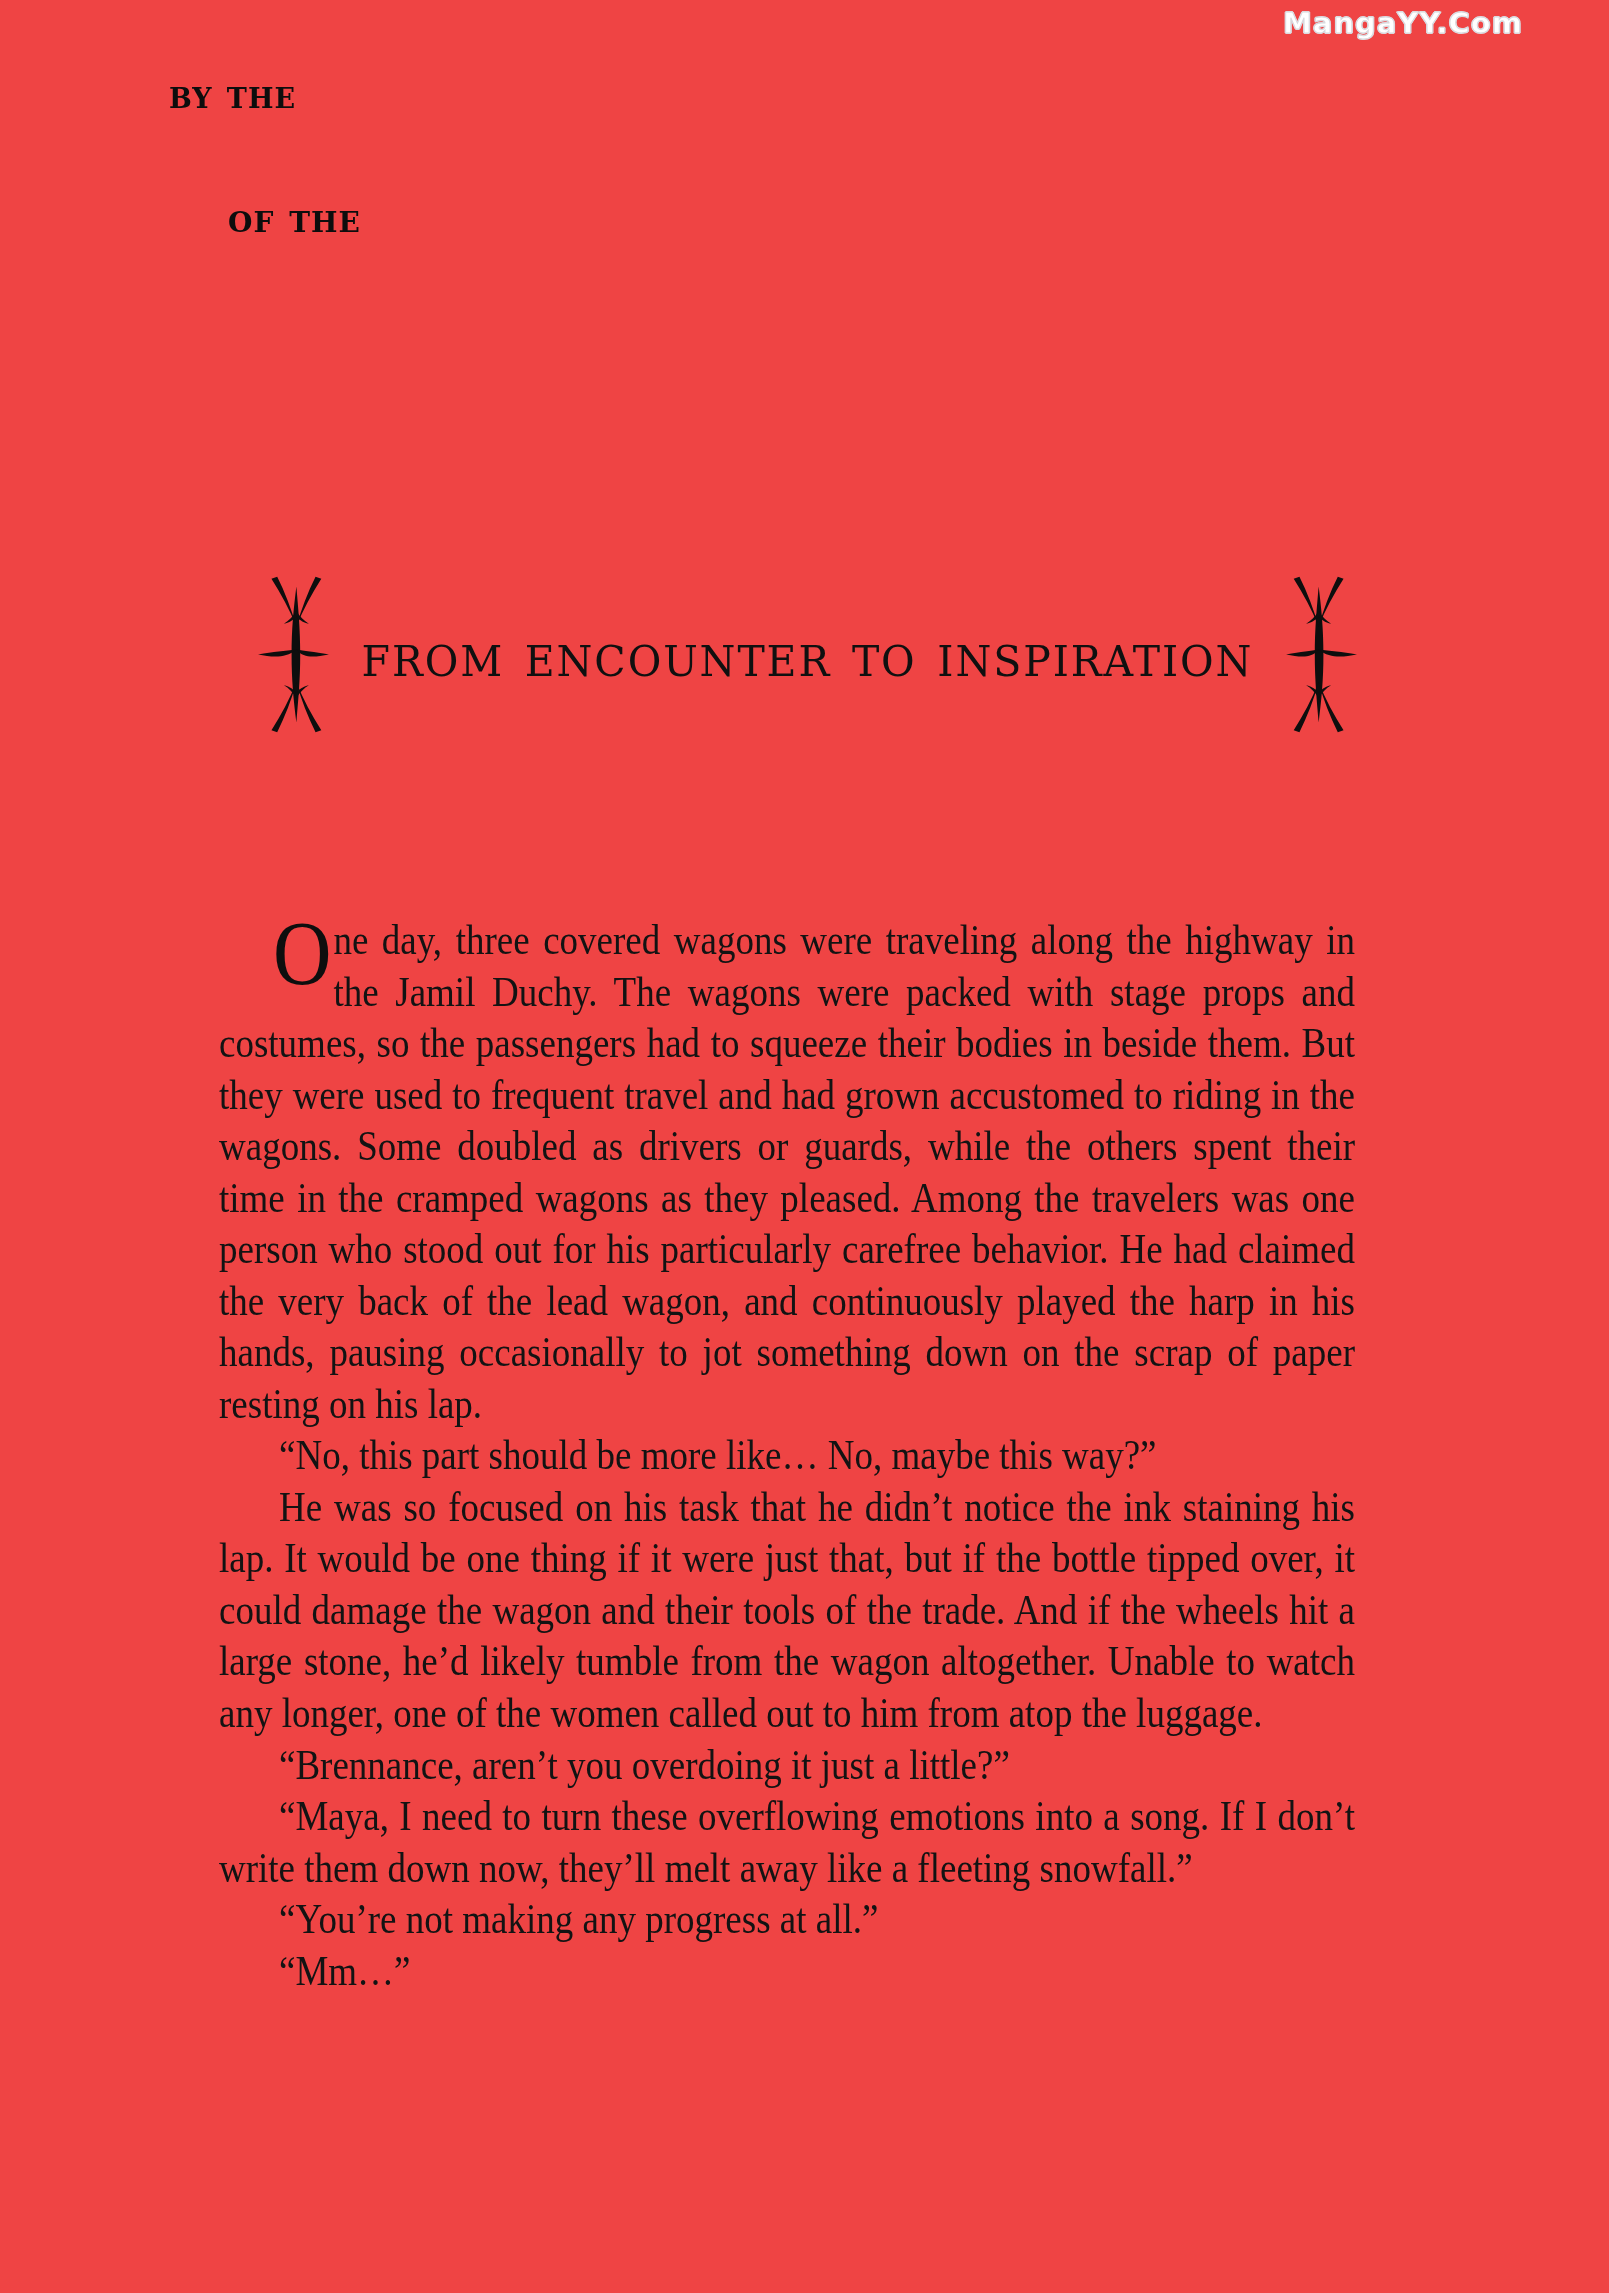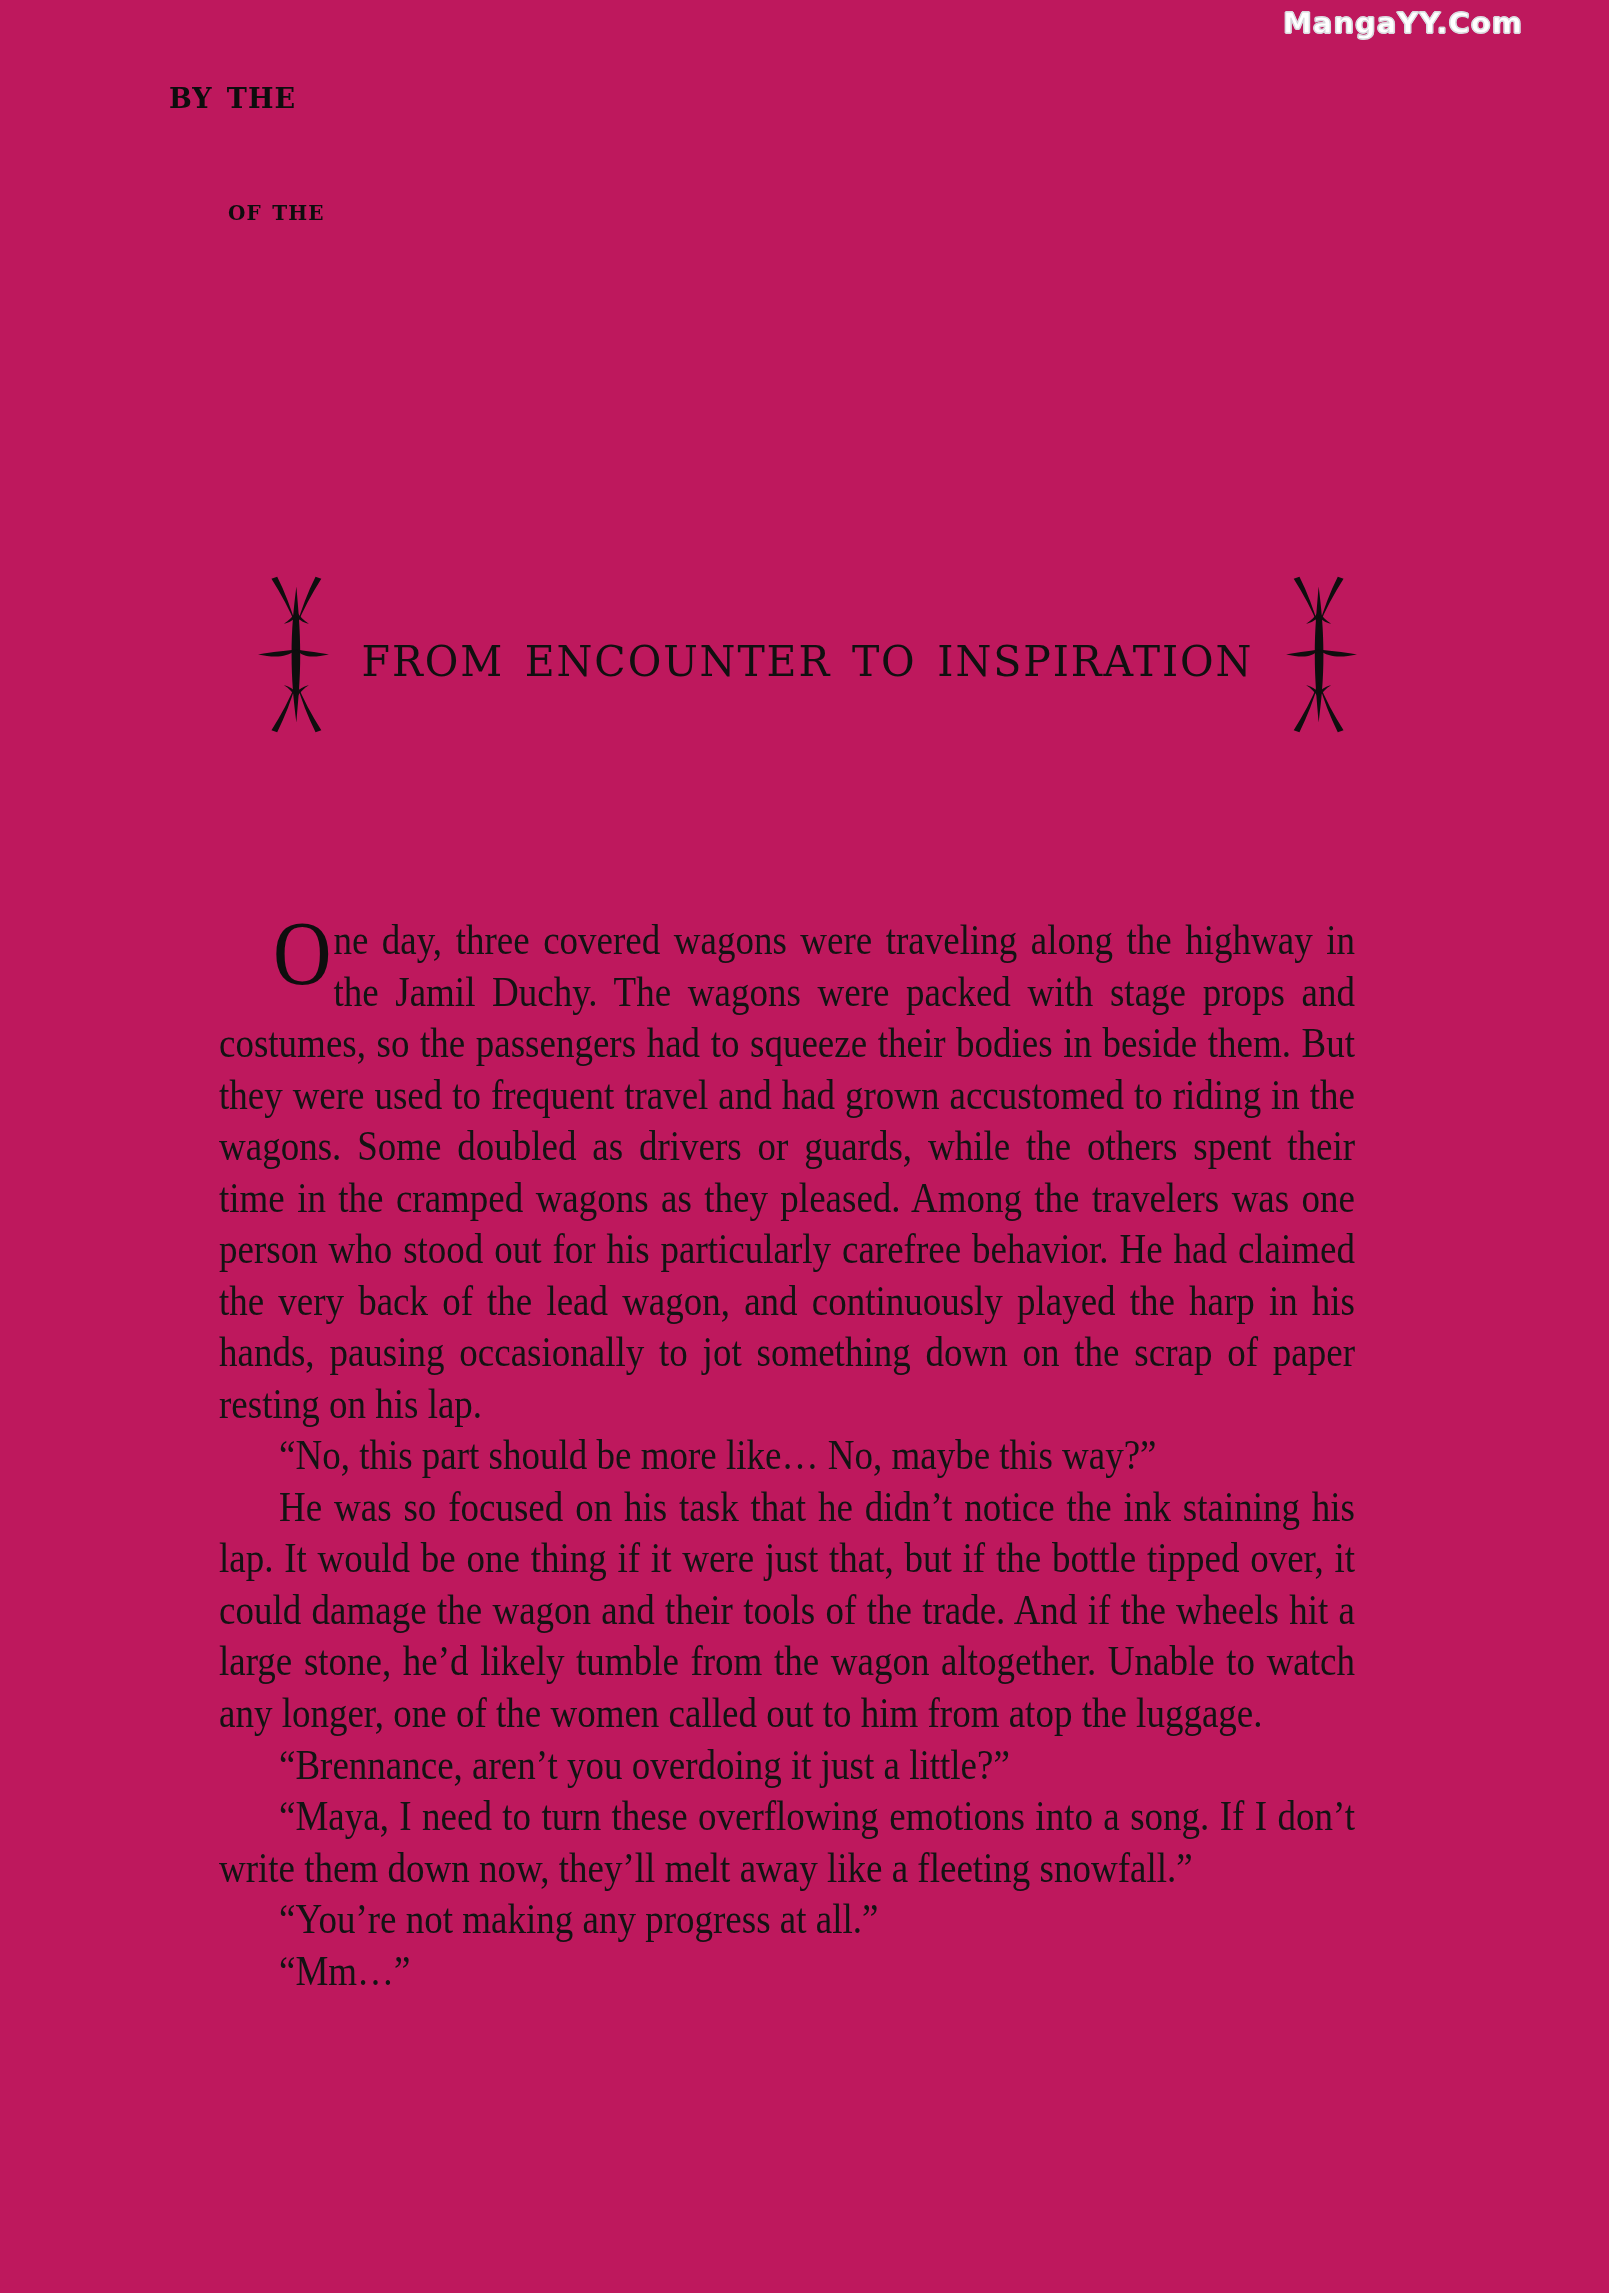--- a/index.html
+++ b/index.html
@@ -9,21 +9,21 @@
     background: #ffffff;
   }
   body {
     font-family: "Liberation Serif", serif;
   }
 
   .page {
     position: relative;
     width: 1609px;
     height: 2293px;
-    background: #be185d;
+    background: #ef4444;
     overflow: hidden;
   }
 
   
   .watermark {
     position: absolute;
     top: 5.8px;
     right: 86px;
     font-family: "DejaVu Sans", sans-serif;
     font-size: 29px;
@@ -78,21 +78,21 @@
     font-size: 113px;
     font-weight: bold;
     letter-spacing: -2.9px;
     line-height: 1;
     font-variant: small-caps;
     text-transform: lowercase;
   }
   .logo-of-the {
     left: 136px;
     top: 123px;
-    font-size: 28px;
+    font-size: 40px;
     font-weight: bold;
     letter-spacing: 1px;
     font-variant: small-caps;
     text-transform: lowercase;
   }
   .logo-gods {
     left: 119px;
     top: 142px;
     font-size: 113px;
     font-weight: bold;

